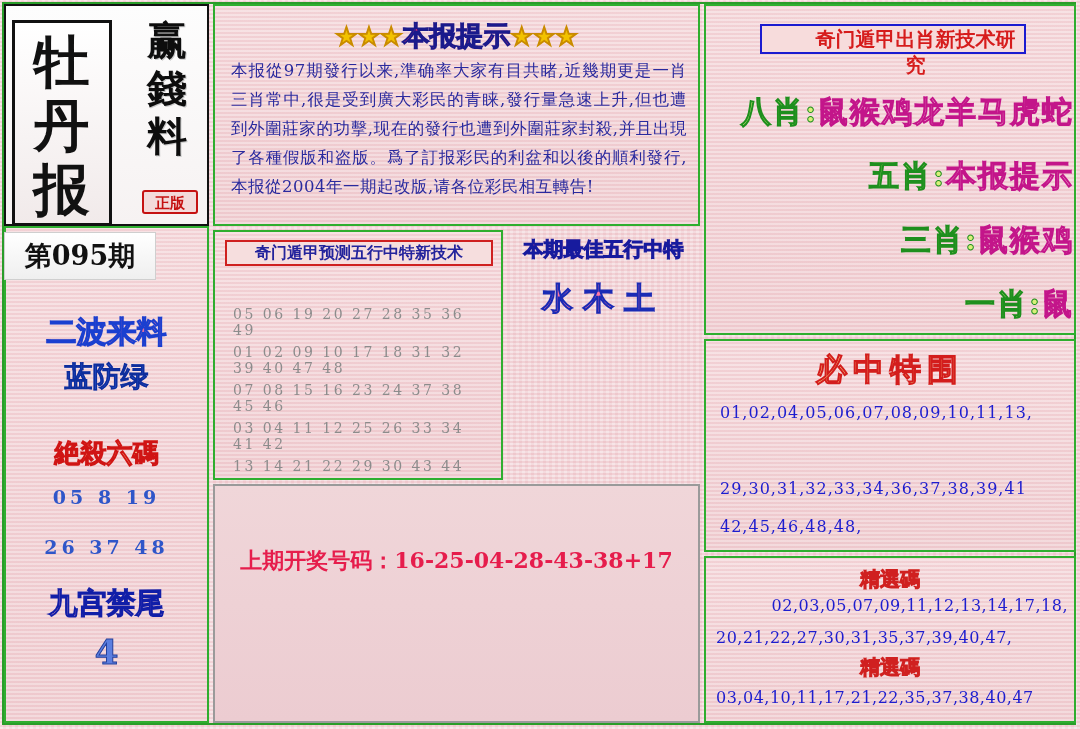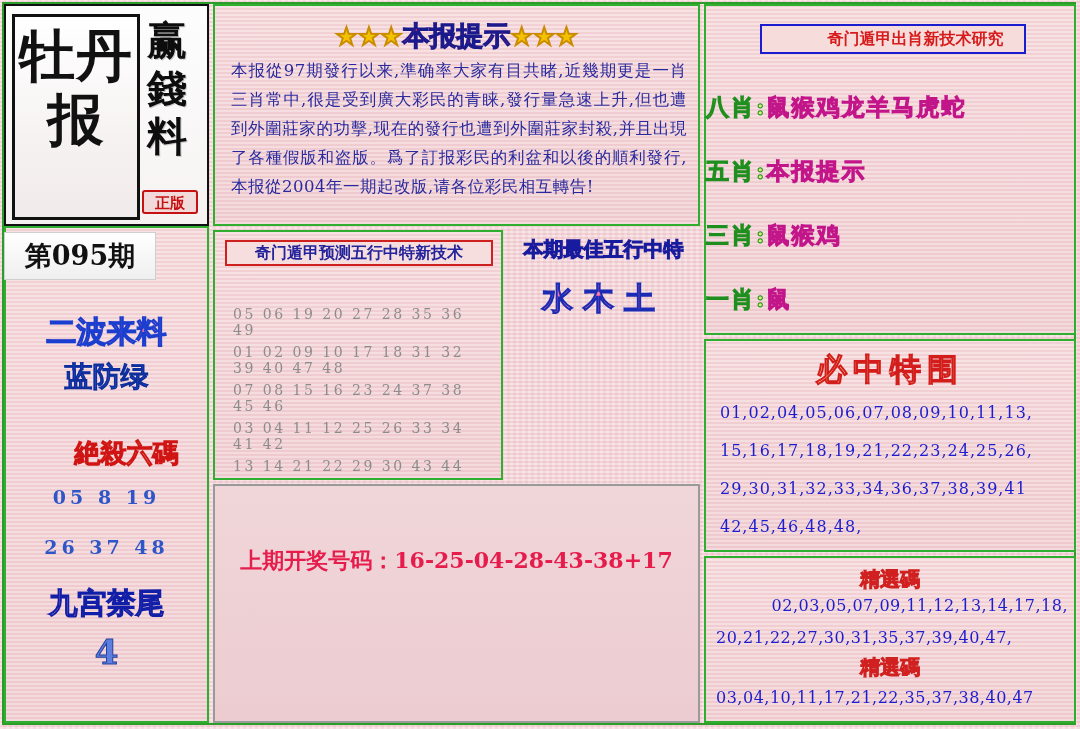--- a/index.html
+++ b/index.html
@@ -38,21 +38,21 @@
       linear-gradient(180deg, #f4d6d9 0%, #eecace 100%);
   }
   
   #masthead {
     left: 4px; top: 4px; width: 205px; height: 222px;
     background: linear-gradient(180deg,#fdfdfd 0%, #f6f2f2 100%);
     border: 2px solid #111;
   }
   #logo-box {
     position: absolute;
-    left: 6px; top: 8px; width: 128px; height: 206px;
+    left: 6px; top: 14px; width: 100px; height: 206px;
     background: linear-gradient(180deg,#ffffff,#f1eaea);
     border: 3px solid #111;
     box-sizing: border-box;
   }
   #logo-text {
     font-family: "DejaVu Serif", serif;
     font-weight: bold;
     font-size: 56px;
     line-height: 64px;
     color: #111;
@@ -117,21 +117,21 @@
   .outline-darkblue {
     color: #f0a8c0;
     -webkit-text-stroke: 1px #111ea8;
   }
   .outline-red {
     color: #fff0b0;
     -webkit-text-stroke: 1px #d01414;
   }
   #wave-title { top: 84px; font-size: 30px; }
   #blue-green { top: 130px; font-size: 28px; color:#2756d6; -webkit-text-stroke:0.6px #0e2e9c; }
-  #kill6-title { top: 208px; font-size: 26px; padding-left: 20px; }
+  #kill6-title { top: 208px; font-size: 26px; }
   #nums-a { position:absolute; top:258px; width:100%; text-align:center; color:#2f56c9; font-family:"DejaVu Serif", serif; font-weight:bold; font-size:19px; letter-spacing:4px;}
   #nums-b { position:absolute; top:308px; width:100%; text-align:center; color:#2f56c9; font-family:"DejaVu Serif", serif; font-weight:bold; font-size:19px; letter-spacing:4px;}
   #jiugong-title { top: 356px; font-size: 29px; }
   #jiugong-val {
     position:absolute; top:404px; width:100%; text-align:center;
     font-family:"DejaVu Serif", serif; font-weight:bold; font-size:34px;
     color:#5c7fe0; -webkit-text-stroke:1px #25419c;
   }
   
   #notice {
@@ -199,27 +199,27 @@
   #draw-line .lbl { color: #e61d4c; margin-top: 24px; }
   
   #qimen {
     left: 704px; top: 4px; width: 372px; height: 331px;
   }
   #qimen-title {
     position: absolute; left: 54px; top: 18px; width: 266px; height: 30px;
     border: 2px solid #1b1bd0; background: #f7dcdc;
     box-sizing: border-box; text-align: center;
     font-family: "DejaVu Serif", serif; font-weight: bold;
-    font-size: 16px; line-height: 26px;
+    font-size: 20px; line-height: 26px;
     color: #d61c1c;
     padding-left: 45px;
   }
   .xiao-row {
-    position: absolute; left: 0; width: 100%; text-align: left;
-    font-family: "DejaVu Serif", serif; font-weight: bold; font-size: 23px;
+    position: absolute; left: 0; width: 100%; text-align: right;
+    font-family: "DejaVu Serif", serif; font-weight: bold; font-size: 30px;
     letter-spacing: 2px;
   }
   .xiao-green { color:#d8f07a; -webkit-text-stroke:1px #1e8f1e; }
   .xiao-pink  { color:#ffc4dd; -webkit-text-stroke:1px #c3158a; }
   
   #musthit {
     left: 704px; top: 339px; width: 372px; height: 213px;
   }
   #musthit-title {
     position: absolute; top: 8px; width: 100%; text-align: center;
@@ -313,21 +313,20 @@
       <span>三肖:</span><span class="xiao-pink">鼠猴鸡</span>
     </div>
     <div class="xiao-row xiao-green" style="top:278px;">
       <span>一肖:</span><span class="xiao-pink">鼠</span>
     </div>
   </div>
 
   <div class="panel texture bord-green" id="musthit">
     <div id="musthit-title">必中特围</div>
     <div class="mh-row" style="top:62px;">01,02,04,05,06,07,08,09,10,11,13,</div>
-    <div class="mh-row" style="top:100px;">15,16,17,18,19,21,22,23,24,25,26,</div>
     <div class="mh-row" style="top:138px;">29,30,31,32,33,34,36,37,38,39,41</div>
     <div class="mh-row" style="top:176px;">42,45,46,48,48,</div>
   </div>
 
   <div class="panel texture bord-green" id="selected">
     <div class="sel-title" style="top:8px;">精選碼</div>
     <div class="sel-row" style="top:38px;text-align:right;">02,03,05,07,09,11,12,13,14,17,18,</div>
     <div class="sel-row" style="top:70px;">20,21,22,27,30,31,35,37,39,40,47,</div>
     <div class="sel-title" style="top:96px;">精選碼</div>
     <div class="sel-row" style="top:130px;">03,04,10,11,17,21,22,35,37,38,40,47</div>

